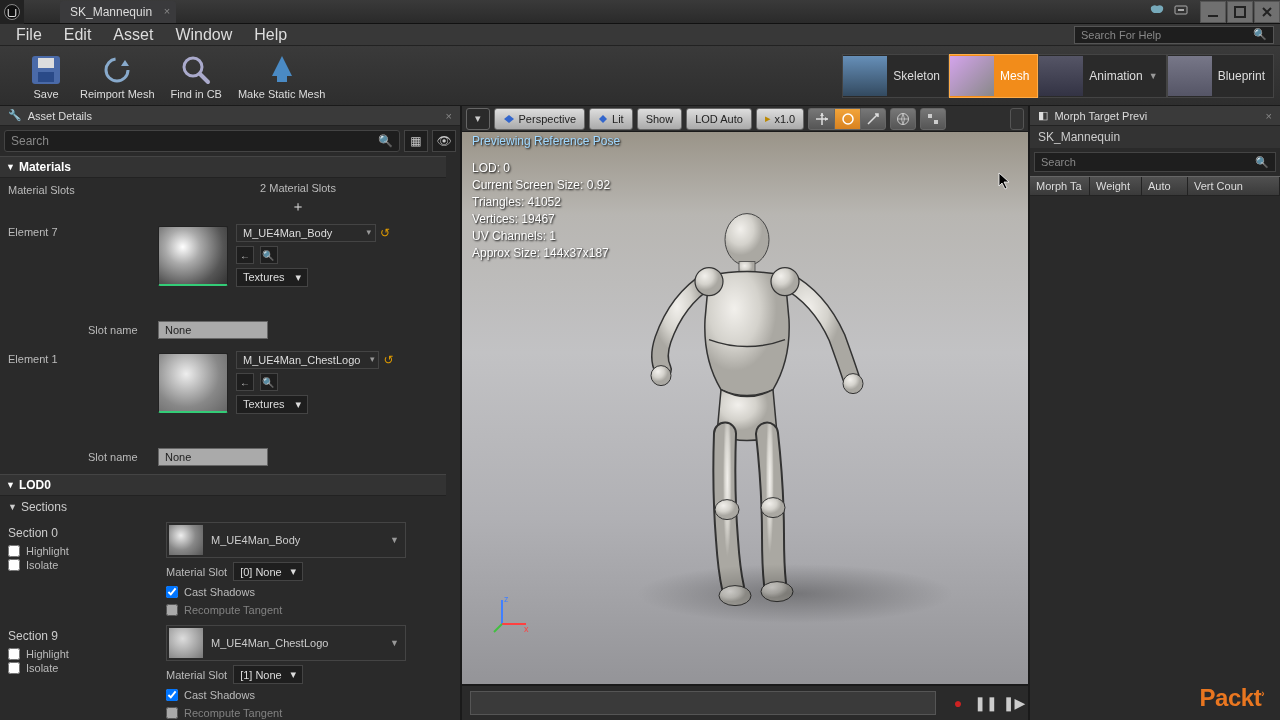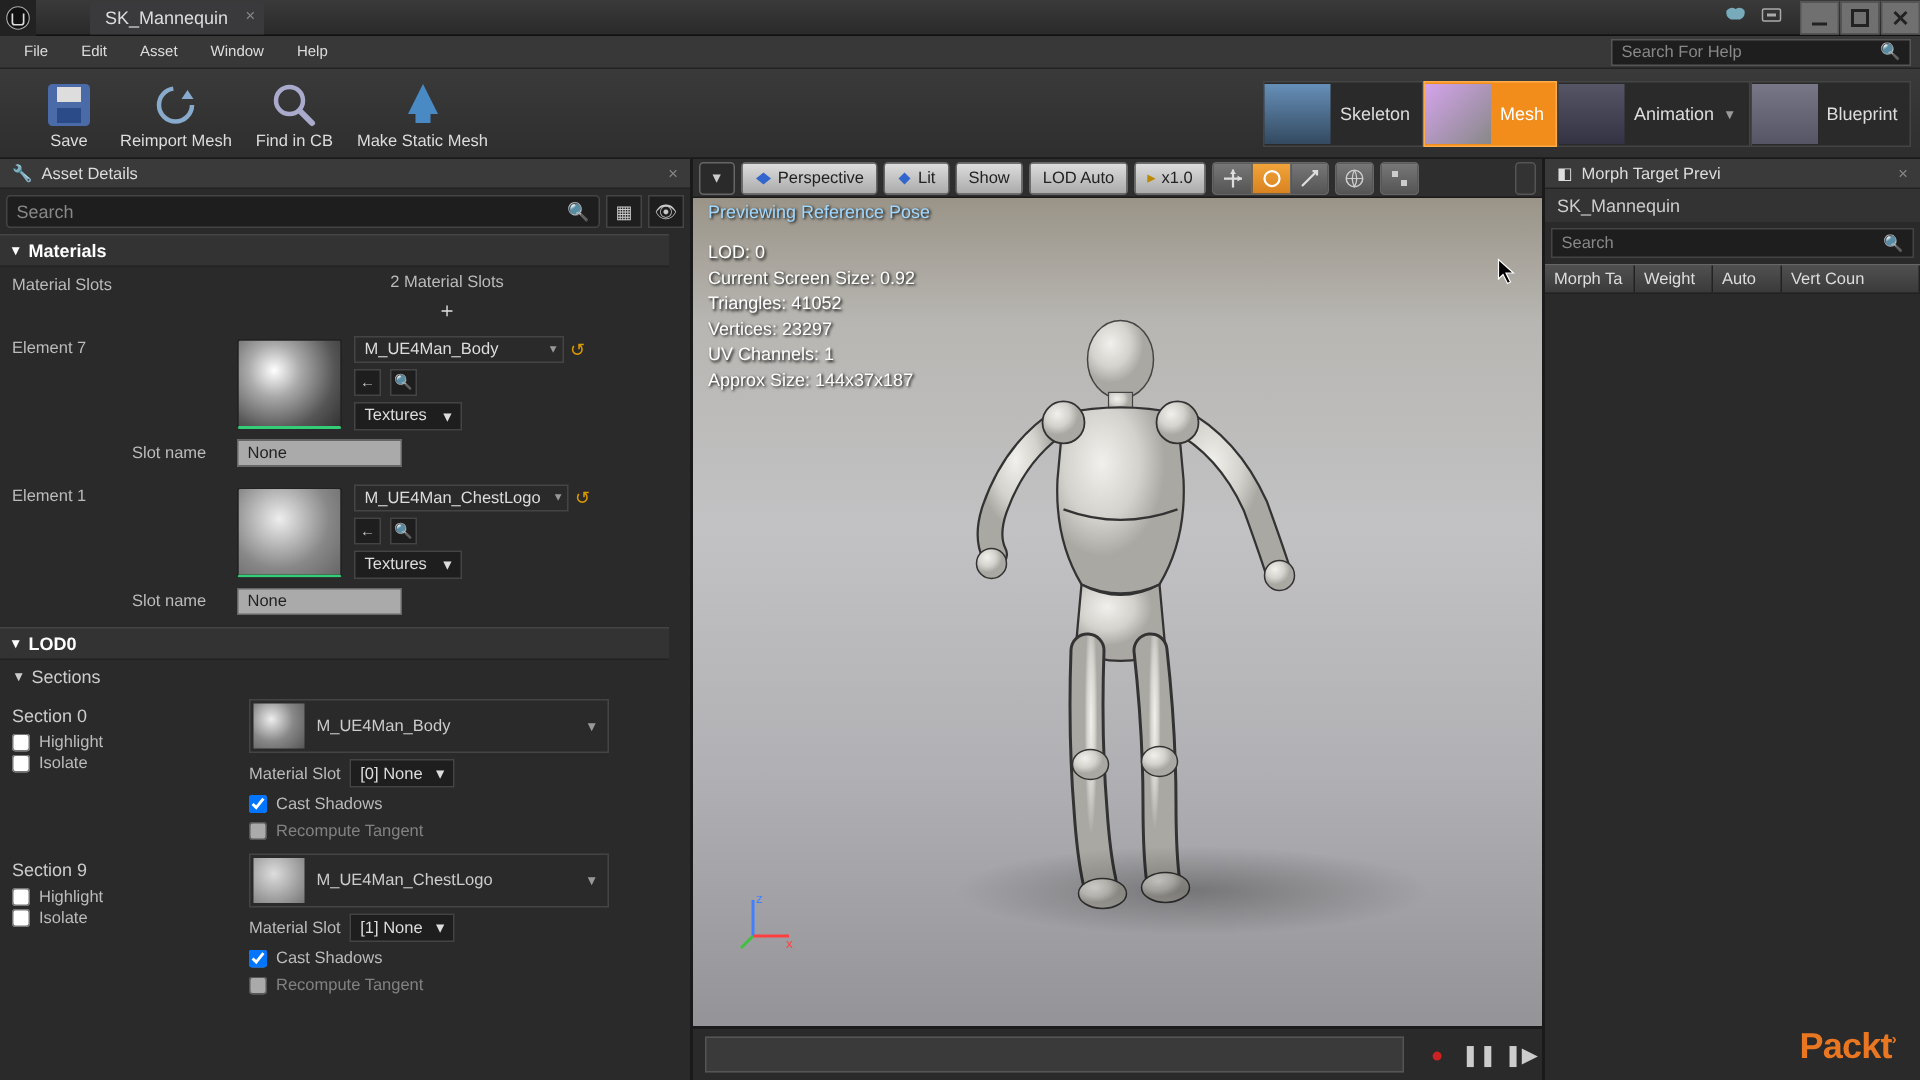--- a/index.html
+++ b/index.html
@@ -11,21 +11,21 @@
 .titlebar .tab { background: #3a3a3c; padding: 4px 24px 4px 10px; border-radius: 3px 3px 0 0; margin-left: 36px; position: relative; color: #ddd; font-size: 12px; }
 .titlebar .tab .x { position: absolute; right: 6px; top: 4px; color: #888; font-size: 11px; cursor: pointer; }
 .titlebar .spacer { flex: 1; }
 .titlebar .winbtns { display: flex; gap: 0; }
 .titlebar .winbtn { width: 26px; height: 22px; background: #707070; display: flex; align-items: center; justify-content: center; border: 1px solid #555; margin-left: 1px; }
 .titlebar .winbtn svg { width: 12px; height: 12px; }
 .titlebar .cloud-icons { display: flex; gap: 8px; margin-right: 10px; }
 
 
 .menubar { height: 22px; background: #383838; display: flex; align-items: center; padding: 0 6px; gap: 2px; border-bottom: 1px solid #222; }
-.menubar .item { padding: 3px 10px; color: #ddd; font-size: 10px; }
+.menubar .item { padding: 3px 10px; color: #ddd; font-size: 16px; }
 .menubar .spacer { flex: 1; }
 .menubar .help-search { width: 200px; height: 18px; background: #1e1e1e; border: 1px solid #555; display: flex; align-items: center; padding: 0 6px; color: #888; font-size: 11px; justify-content: space-between; }
 .menubar .help-search .mag { margin-left: auto; }
 
 
 .toolrow { height: 60px; background: linear-gradient(#3a3a3a, #2e2e2e); display: flex; align-items: center; border-bottom: 1px solid #1a1a1a; }
 .toolrow .leftbtns { display: flex; align-items: center; padding-left: 20px; }
 .toolrow .tbtn { display: flex; flex-direction: column; align-items: center; justify-content: center; padding: 4px 8px; color: #ddd; font-size: 11px; min-width: 40px; }
 .toolrow .tbtn .ico { width: 36px; height: 36px; display: flex; align-items: center; justify-content: center; }
 .toolrow .spacer { flex: 1; }
@@ -66,21 +66,21 @@
 .mat-thumb.chest { background: radial-gradient(circle at 40% 35%, #eee 0%, #bbb 30%, #888 60%, #666 100%); }
 .mat-info { display: flex; flex-direction: column; gap: 4px; }
 .mat-dd { display: flex; align-items: center; gap: 4px; }
 .mat-dd .name { background: #2a2a2a; border: 1px solid #444; padding: 2px 18px 2px 6px; font-size: 11px; color: #ddd; position: relative; min-width: 140px; }
 .mat-dd .name::after { content: "▾"; position: absolute; right: 4px; top: 2px; font-size: 9px; color: #999; }
 .mat-dd .reset { color: #d90; font-size: 12px; }
 .mat-iconrow { display: flex; gap: 6px; }
 .mat-iconrow .mi { width: 18px; height: 18px; background: #1e1e1e; border: 1px solid #444; display: flex; align-items: center; justify-content: center; font-size: 10px; }
 .tex-dd { background: #1e1e1e; border: 1px solid #444; padding: 2px 6px; font-size: 11px; color: #ddd; width: 72px; display: flex; justify-content: space-between; }
 
-.slotname-row { display: flex; align-items: center; gap: 8px; padding: 2px 8px 8px 166px; }
+.slotname-row { display: flex; align-items: center; gap: 8px; padding: 2px 8px 8px 166px; margin-top: 28px; }
 .slotname-label { color: #bbb; font-size: 11px; width: 62px; margin-left: -78px; }
 .slotname-input { background: #aaa; border: 1px solid #666; padding: 2px 6px; font-size: 11px; color: #222; width: 110px; }
 
 .section-sub { padding: 4px 8px; color: #ccc; font-size: 12px; display: flex; align-items: center; gap: 4px; }
 .section-sub .tri { font-size: 9px; }
 .sec-title { color: #ccc; font-size: 12px; padding: 4px 0; }
 .chk { display: flex; align-items: center; gap: 6px; font-size: 11px; color: #bbb; padding: 1px 0; }
 .chk input { width: 12px; height: 12px; }
 
 .sec-block { display: flex; padding: 4px 8px; gap: 8px; }
@@ -477,21 +477,21 @@
         </div>
       <div class="spacer"></div>
       <div class="vp-vscroll"></div>
     </div>
     <div class="viewport">
       <div class="vp-status">Previewing Reference Pose</div>
       <div class="vp-stats">
         <div>LOD: 0</div>
         <div>Current Screen Size: 0.92</div>
         <div>Triangles: 41052</div>
-        <div>Vertices: 23297</div>
+        <div>Vertices: 19467</div>
         <div>UV Channels: 1</div>
         <div>Approx Size: 144x37x187</div>
       </div>
       <div class="mannequin">
         <div class="mn-shadow"></div>
         <svg width="280" height="420" viewBox="0 0 280 420">
           <defs>
             <radialGradient id="bg" cx="35%" cy="30%">
                 <stop offset="0%" stop-color="#f2f0ec"></stop>
                 <stop offset="60%" stop-color="#d4d2cc"></stop>

